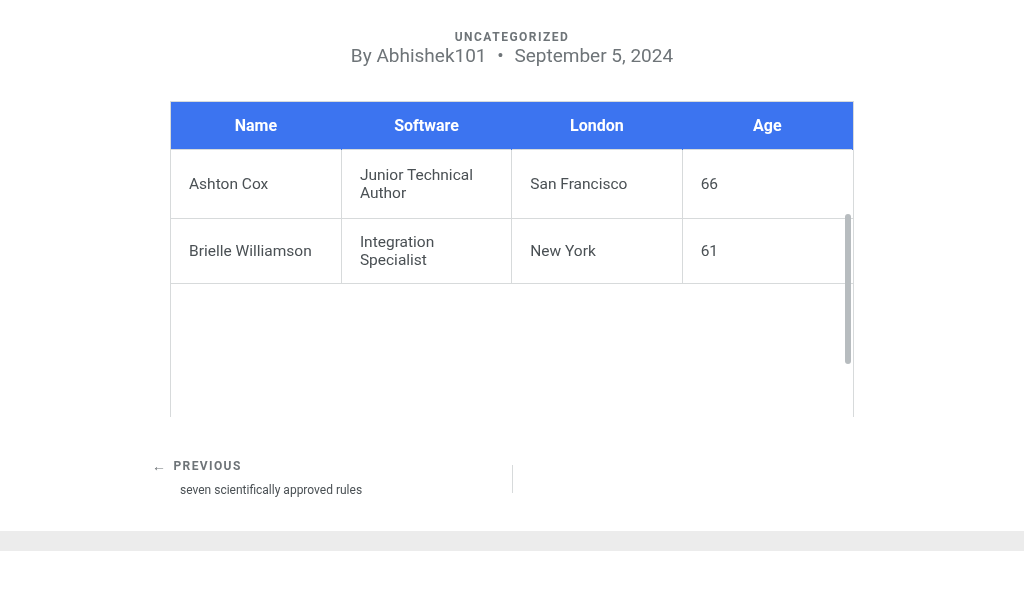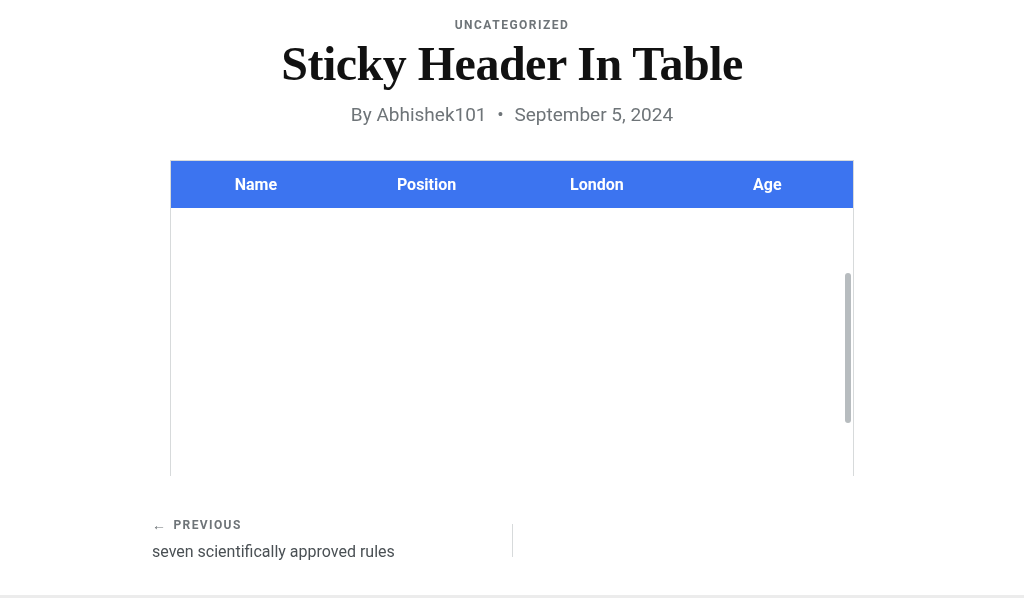--- a/index.html
+++ b/index.html
@@ -20,21 +20,21 @@
     font-family: var(--sans);
     color: var(--text-dark);
   }
   .page {
     width: 1024px;
     margin: 0 auto;
     position: relative;
   }
   .content {
     max-width: 720px;
-    margin: 4px auto;
+    margin: 16px auto;
     padding: 8px 18px 0;
   }
   .eyebrow {
     text-align: center;
     font-size: 12px;
     letter-spacing: 1.5px;
     font-weight: 700;
     color: var(--text-grey);
     margin-top: 6px;
   }
@@ -137,66 +137,78 @@
     align-items: center;
     gap: 6px;
   }
   .prev .arrow {
     display: inline-block;
     font-size: 14px;
     line-height: 1;
   }
   .prev .link-title {
     margin-top: 10px;
-    font-size: 16px;
+    font-size: 12px;
     color: var(--text-mid);
+    margin-left: 28px;
   }
 
   .footer-bar {
     width: 1024px;
     height: 20px;
     background: var(--footer-grey);
     margin-top: 34px;
   }
 </style>
 </head>
 <body>
 
 <div class="page">
   <div class="content">
 
     <div class="eyebrow">UNCATEGORIZED</div>
 
-    <h1 class="title">Sticky Header In Table</h1>
 
     <div class="byline">
       <span>By</span>
       <span>Abhishek101</span>
       <span class="sep">•</span>
       <span>September 5, 2024</span>
     </div>
 
     <div class="table-region">
       <div class="scroll-viewport">
         <table>
           <colgroup>
             <col class="c-name">
               <col class="c-pos">
               <col class="c-office">
               <col class="c-age">
           </colgroup>
           <thead>
             <tr>
               <th>Name</th>
-              <th>Position</th>
+              <th>Software</th>
               <th>London</th>
               <th>Age</th>
             </tr>
           </thead>
           <tbody>
+            <tr class="tall">
+              <td>Ashton Cox</td>
+              <td>Junior Technical Author</td>
+              <td>San Francisco</td>
+              <td>66</td>
+            </tr>
+            <tr>
+              <td>Brielle Williamson</td>
+              <td>Integration Specialist</td>
+              <td>New York</td>
+              <td>61</td>
+            </tr>
 
           </tbody>
         </table>
       </div>
       <div class="scroll-thumb"></div>
     </div>
 
   </div>
 
   <div class="post-nav">

